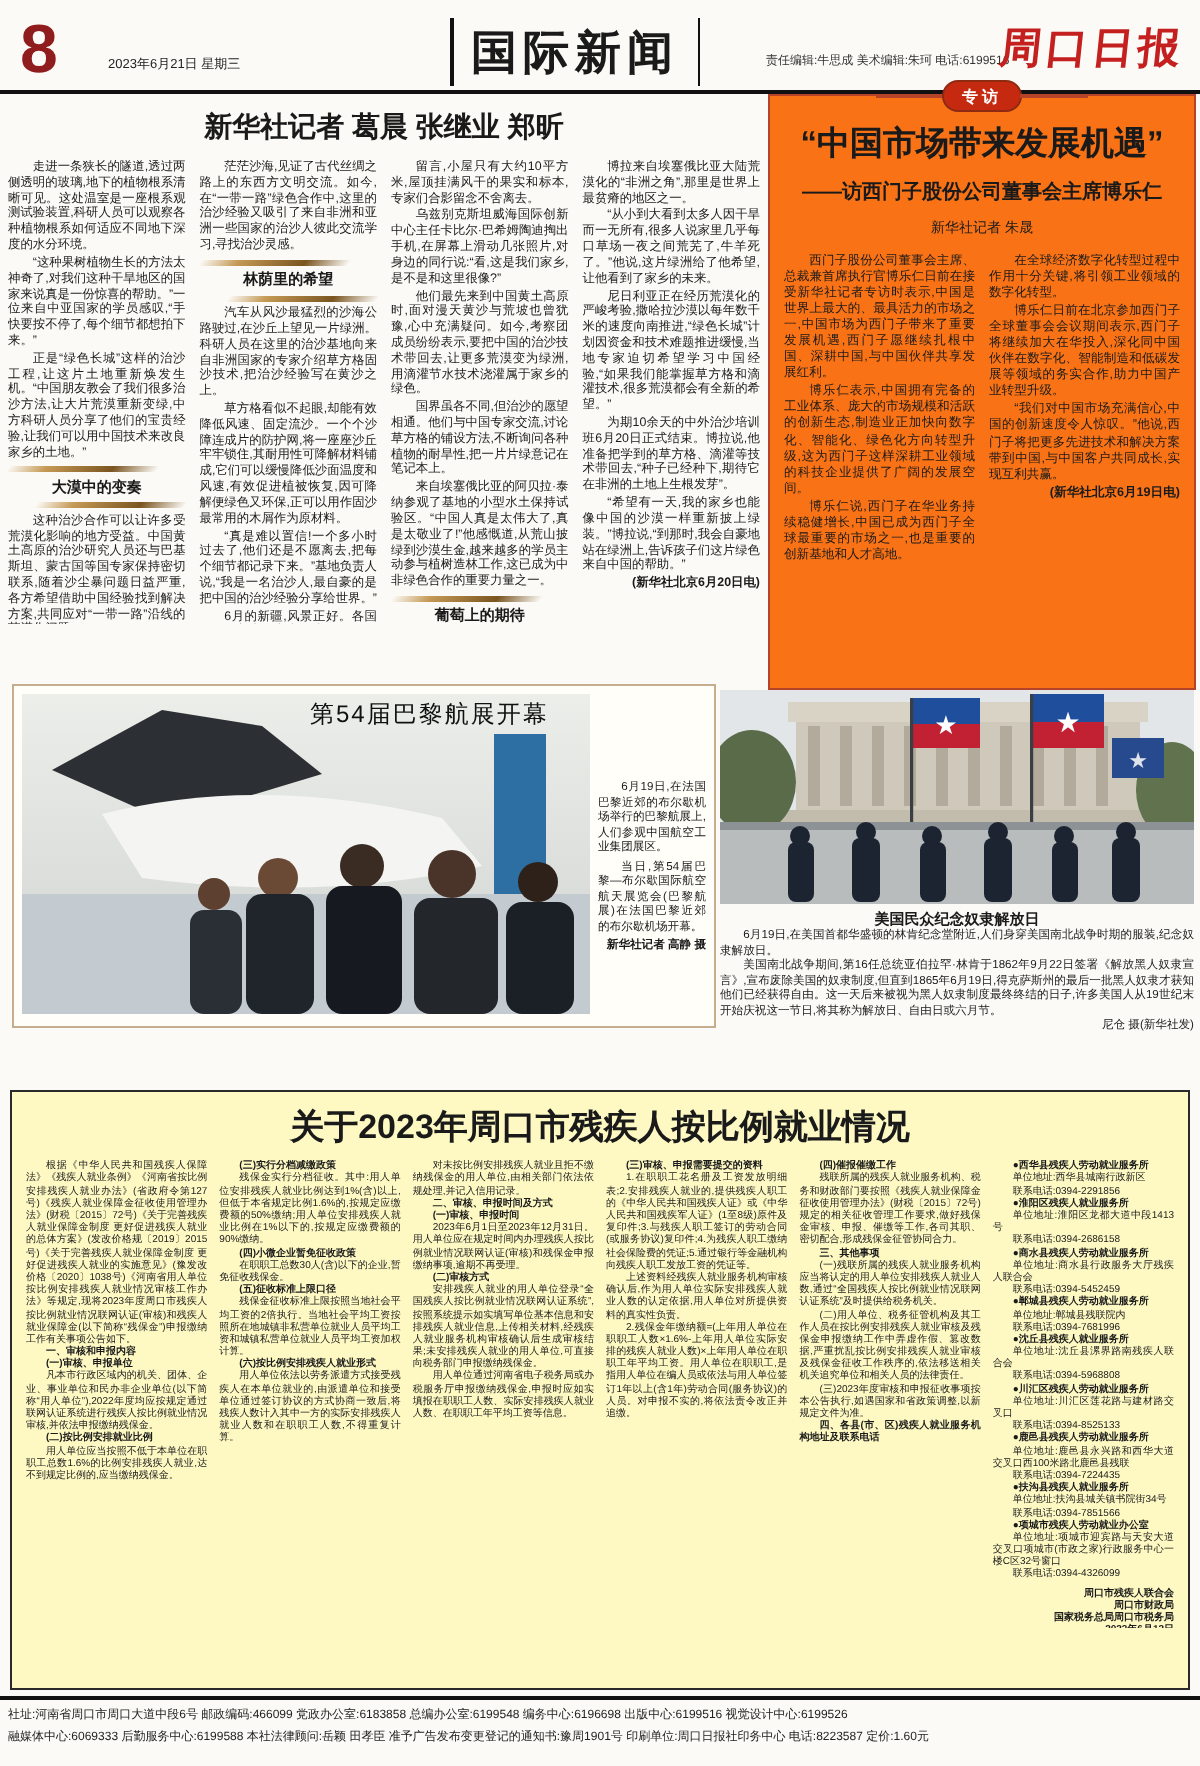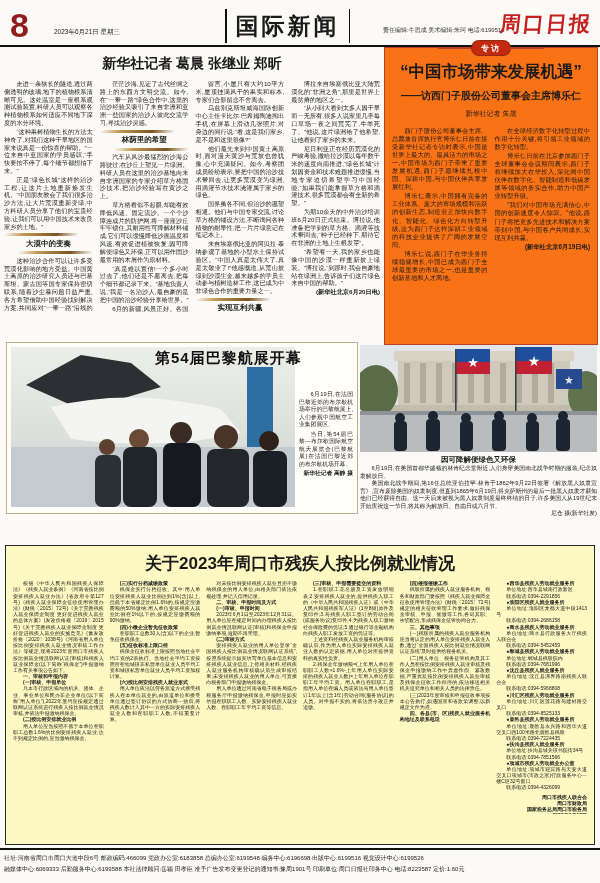--- a/index.html
+++ b/index.html
@@ -38,21 +38,21 @@
          border-radius:7px;letter-spacing:2px;box-shadow:0 0 0 1px #8f2a12;}
   #int-headline{margin-top:13px;text-align:center;font-size:16.5px;font-weight:bold;white-space:nowrap;}
   #int-sub{text-align:center;font-size:10px;font-weight:bold;margin-top:6px;white-space:nowrap;}
   #int-byline{text-align:center;font-size:7px;margin-top:6px;}
   #int-cols{display:flex;gap:7px;margin:8px 7px 0 7px;height:205px;overflow:hidden;}
   #int-cols .col{flex:1;font-size:6.3px;line-height:1.28;text-align:justify;}
   #int-cols p{margin:0 0 1px 0;text-indent:2em;}
   
   #airbox{left:6px;top:342px;width:350px;height:170px;border:1px solid #c5ad8d;background:#fffef9;}
   #airphoto{left:4px;top:4px;width:284px;height:160px;}
-  #air-title{left:148px;top:6px;font-size:15px;font-weight:bold;letter-spacing:1px;color:#111;white-space:nowrap;}
+  #air-title{left:148px;top:6px;font-size:12px;font-weight:normal;letter-spacing:1px;color:#111;white-space:nowrap;}
   #air-cap{left:292px;top:48px;width:54px;font-size:5.8px;line-height:1.3;text-align:justify;}
   #air-cap p{margin:0 0 2px 0;text-indent:2em;}
   #air-credit{text-align:right;text-indent:0 !important;font-weight:bold;}
   
   #junphoto{left:360px;top:345px;width:237px;height:107px;}
   #jun-cap-title{left:360px;top:455px;width:237px;text-align:center;font-size:7.5px;font-weight:bold;}
   #jun-cap{left:360px;top:465px;width:237px;font-size:5.8px;line-height:1.3;text-align:justify;}
   #jun-cap p{margin:0;text-indent:2em;}
   #jun-credit{text-align:right;text-indent:0 !important;}
   
@@ -113,21 +113,21 @@
       <p>6月的新疆,风景正好。各国学员沿着中亚考察路线一路同行,漫天黄沙变成层层绿浪,大家不时发出阵阵赞叹。</p>
     </div>
     <div class="col">
       <p>留言,小屋只有大约10平方米,屋顶挂满风干的果实和标本,专家们合影留念不舍离去。</p>
       <p>乌兹别克斯坦威海国际创新中心主任卡比尔·巴希姆陶迪掏出手机,在屏幕上滑动几张照片,对身边的同行说:“看,这是我们家乡,是不是和这里很像?”</p>
       <p>他们最先来到中国黄土高原时,面对漫天黄沙与荒坡也曾犹豫,心中充满疑问。如今,考察团成员纷纷表示,要把中国的治沙技术带回去,让更多荒漠变为绿洲,用滴灌节水技术浇灌属于家乡的绿色。</p>
       <p>国界虽各不同,但治沙的愿望相通。他们与中国专家交流,讨论草方格的铺设方法,不断询问各种植物的耐旱性,把一片片绿意记在笔记本上。</p>
       <p>来自埃塞俄比亚的阿贝拉·泰纳参观了基地的小型水土保持试验区。“中国人真是太伟大了,真是太敬业了!”他感慨道,从荒山披绿到沙漠生金,越来越多的学员主动参与植树造林工作,这已成为中非绿色合作的重要力量之一。</p>
       <div class="subhead">
         <div class="shbar t"></div>
-        <div class="sht">实现互利共赢</div>
+        <div class="sht">葡萄上的期待</div>
 
       </div>
 
     </div>
     <div class="col">
       <p>博拉来自埃塞俄比亚大陆荒漠化的“非洲之角”,那里是世界上最贫瘠的地区之一。</p>
       <p>“从小到大看到太多人因干旱而一无所有,很多人说家里几乎每口草场一夜之间荒芜了,牛羊死了。”他说,这片绿洲给了他希望,让他看到了家乡的未来。</p>
       <p>尼日利亚正在经历荒漠化的严峻考验,撒哈拉沙漠以每年数千米的速度向南推进,“绿色长城”计划因资金和技术难题推进缓慢,当地专家迫切希望学习中国经验,“如果我们能掌握草方格和滴灌技术,很多荒漠都会有全新的希望。”</p>
       <p>为期10余天的中外治沙培训班6月20日正式结束。博拉说,他准备把学到的草方格、滴灌等技术带回去,“种子已经种下,期待它在非洲的土地上生根发芽”。</p>
       <p>“希望有一天,我的家乡也能像中国的沙漠一样重新披上绿装。”博拉说,“到那时,我会自豪地站在绿洲上,告诉孩子们这片绿色来自中国的帮助。”</p>
@@ -241,21 +241,21 @@
     <rect x="100" y="76" width="13" height="30" rx="4"></rect>
       <circle cx="106" cy="73" r="5"></circle>
     <rect x="132" y="74" width="14" height="32" rx="4"></rect>
       <circle cx="139" cy="71" r="5"></circle>
     <rect x="166" y="76" width="13" height="30" rx="4"></rect>
       <circle cx="172" cy="73" r="5"></circle>
     <rect x="196" y="74" width="14" height="32" rx="4"></rect>
       <circle cx="203" cy="71" r="5"></circle>
   </g>
 </svg>
-<div class="abs" id="jun-cap-title">因可降解便绿色又环保</div>
+<div class="abs" id="jun-cap-title">美国民众纪念奴隶解放日</div>
 <div class="abs" id="jun-cap">
   <p>6月19日,在美国首都华盛顿的林肯纪念堂附近,人们身穿美国南北战争时期的服装,纪念奴隶解放日。</p>
   <p>美国南北战争期间,第16任总统亚伯拉罕·林肯于1862年9月22日签署《解放黑人奴隶宣言》,宣布废除美国的奴隶制度,但直到1865年6月19日,得克萨斯州的最后一批黑人奴隶才获知他们已经获得自由。这一天后来被视为黑人奴隶制度最终终结的日子,许多美国人从19世纪末开始庆祝这一节日,将其称为解放日、自由日或六月节。</p>
   <p id="jun-credit">尼仓 摄(新华社发)</p>
 </div>
 
 <div class="abs" id="notice">
   <div id="nt1">关于2023年周口市残疾人按比例就业情况</div>
   <div id="notice-cols">
     <div class="col">

